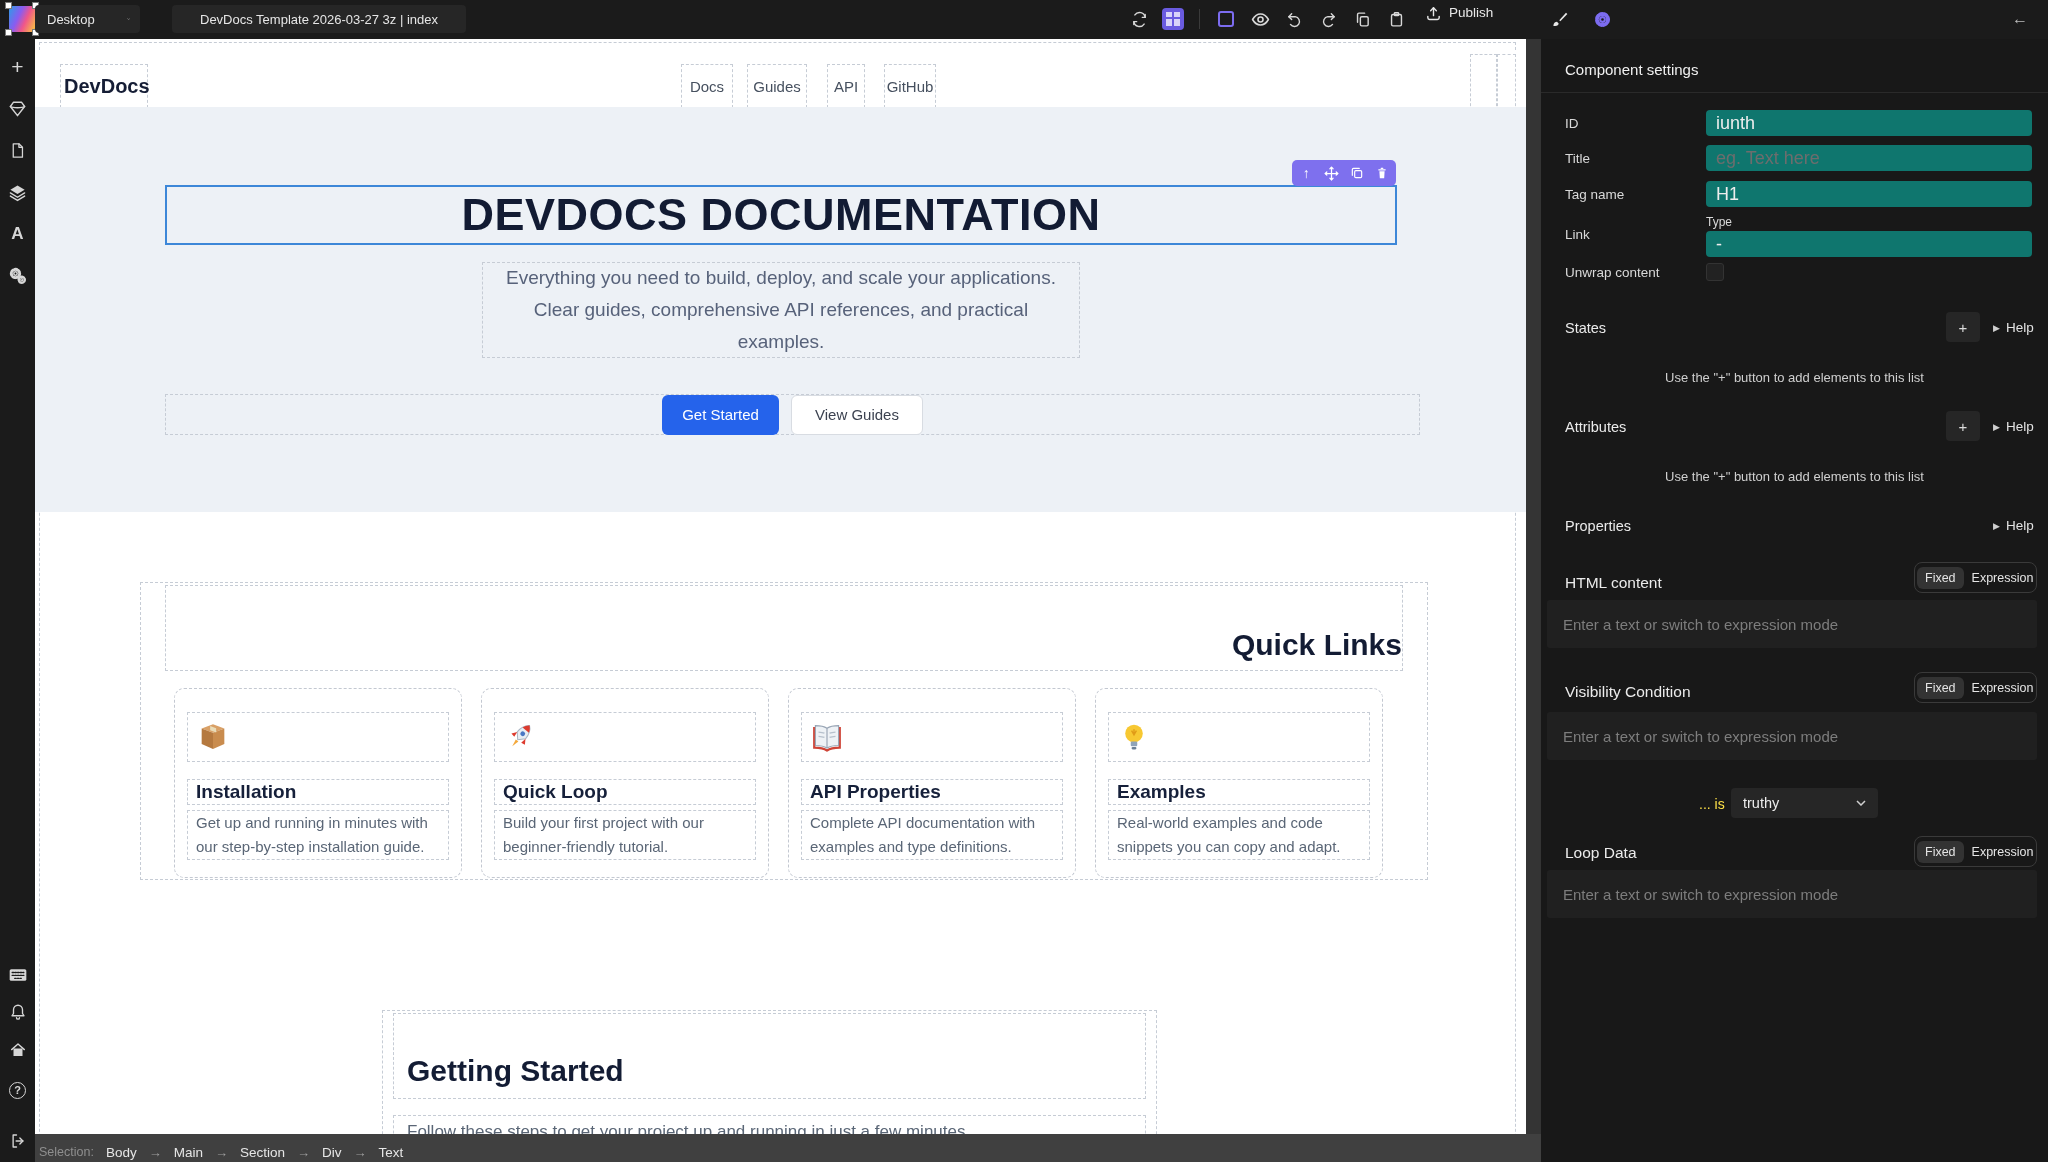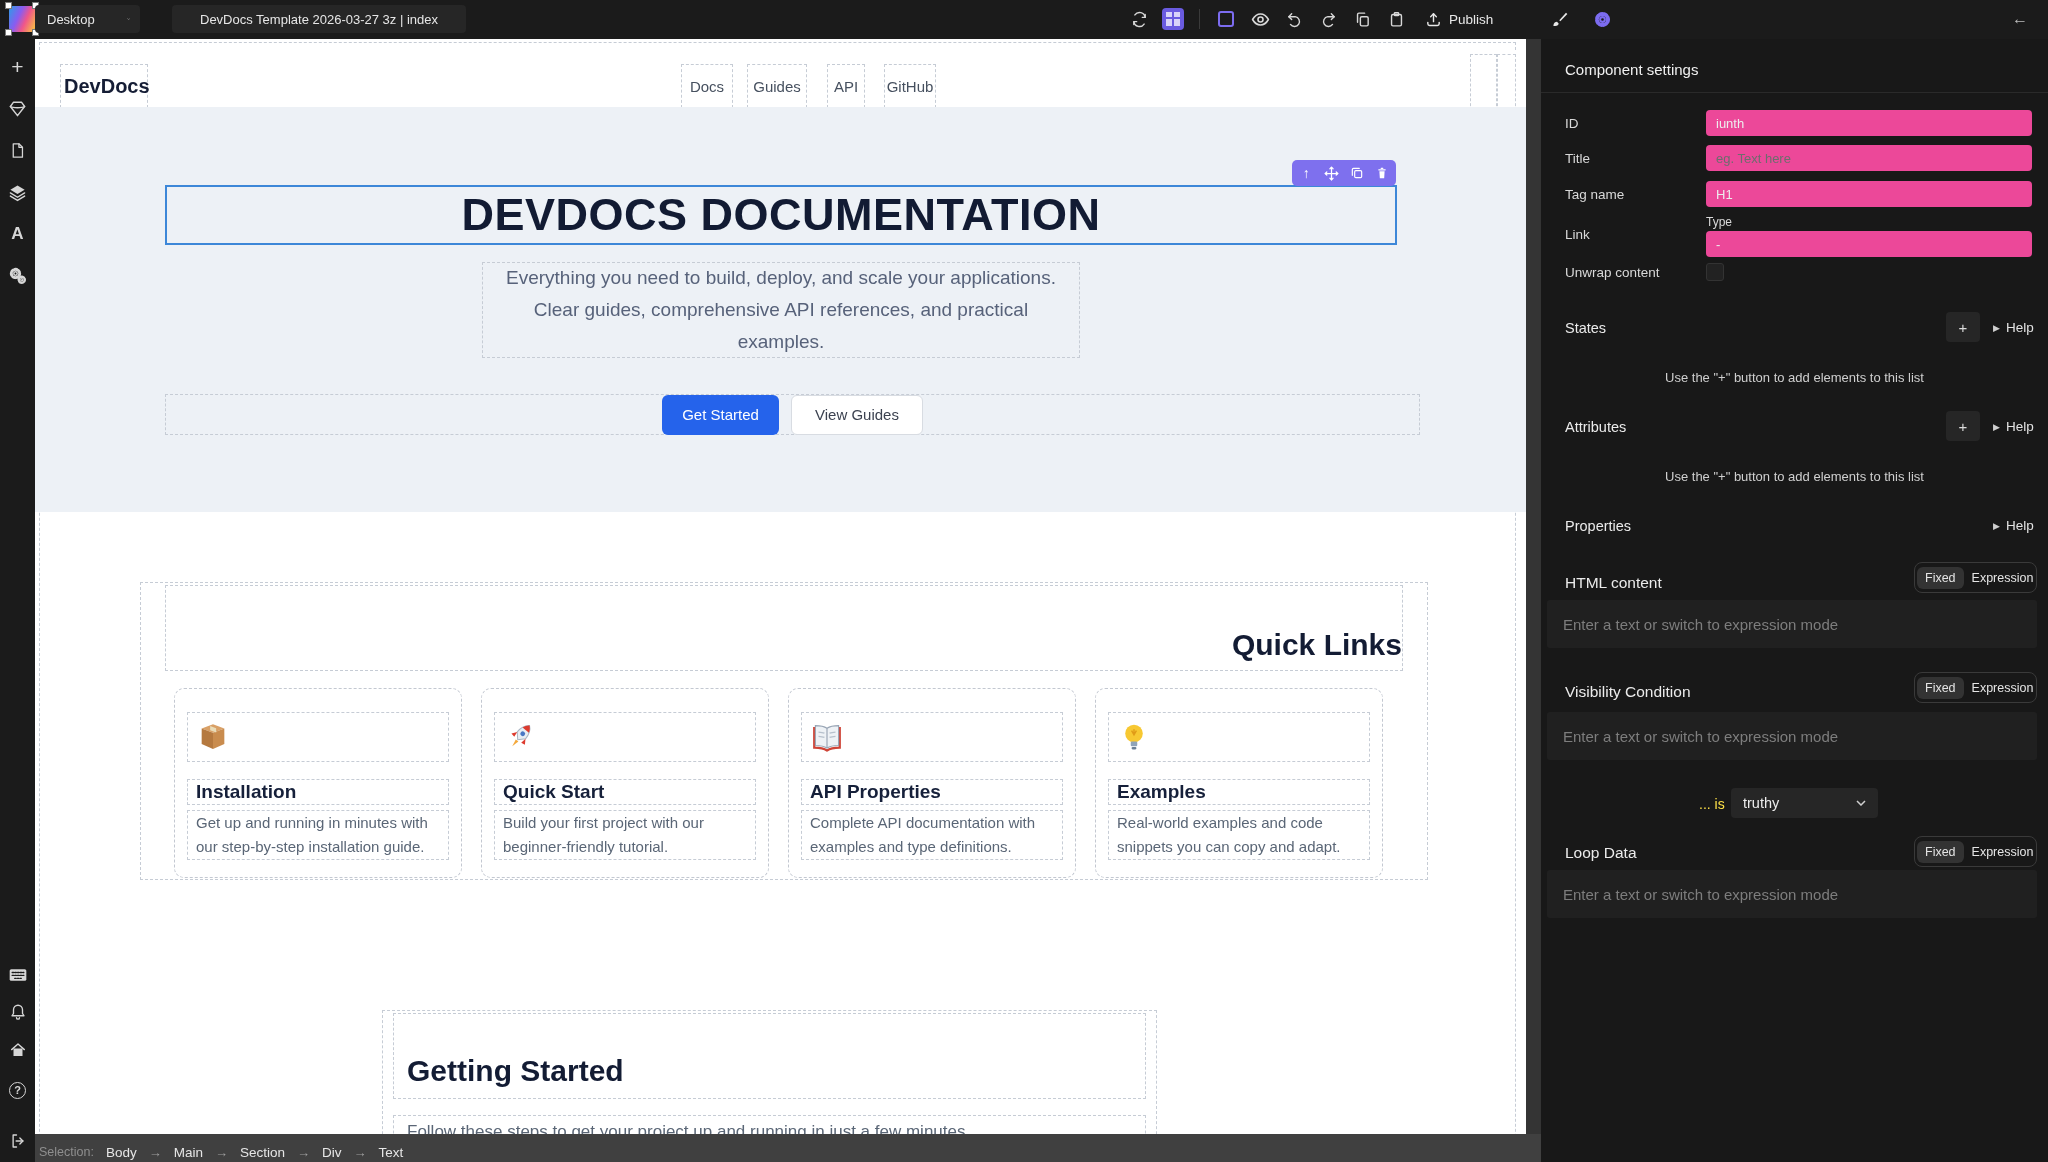--- a/index.html
+++ b/index.html
@@ -17,21 +17,21 @@
   .doc-title { left:172px; width:294px; justify-content:center; padding:0 10px; }
   .tb-group { position:absolute; top:5px; height:28px; display:flex; align-items:center; gap:4px; }
   .tb-main { left:1124px; }
   .tb-right { left:1545px; gap:12px; }
   .tb-btn { width:30px; height:28px; display:flex; align-items:center; justify-content:center; border-radius:4px; cursor:pointer; }
   .tb-btn svg { stroke:#d8d8d8; fill:none; stroke-width:2; stroke-linecap:round; stroke-linejoin:round; }
   .tb-divider { width:1px; height:20px; background:#3a3a3a; margin:0 7px; }
   .grid-tile { width:22px; height:22px; background:#6a5be0; border-radius:4px; position:relative; }
   .grid-tile i { position:absolute; background:#d9d4f9; }
   .sel-square { width:16px; height:16px; border:2px solid #7c6cf0; border-radius:3px; }
-  .publish-btn { display:flex; align-items:center; gap:7px; color:#e8e8e8; font-size:13.5px; padding:0 10px; height:28px; border-radius:4px; cursor:pointer; }
+  .publish-btn { display:flex; gap:7px; color:#e8e8e8; font-size:13.5px; padding:0 10px; height:28px; border-radius:4px; cursor:pointer; }
   .back-arrow { position:absolute; left:2005px; top:5px; width:30px; height:28px; display:flex; align-items:center; justify-content:center; color:#bdbdbd; font-size:16px; cursor:pointer; }
 
   
   .sidebar { position:absolute; left:0; top:39px; width:35px; height:1123px; background:#1b1b1b; z-index:25; }
   .sb-icon { position:absolute; left:0; width:35px; height:36px; display:flex; align-items:center; justify-content:center; color:#d6d6d6; cursor:pointer; }
   .sb-icon svg { stroke:#d6d6d6; fill:none; stroke-width:1.8; stroke-linecap:round; stroke-linejoin:round; }
   .plus-glyph { font-size:21px; font-weight:400; line-height:1; }
   .a-glyph { font-size:17px; font-weight:bold; }
   .help-circle { width:17px; height:17px; border:1.6px solid #d6d6d6; border-radius:50%; font-size:11px; font-weight:bold; display:flex; align-items:center; justify-content:center; }
 
@@ -72,21 +72,21 @@
   .gs-heading-box { position:absolute; left:10px; top:2px; width:753px; height:86px; display:flex; align-items:flex-end; padding:0 0 10px 13px; }
   .gs-heading { font-size:30px; font-weight:bold; color:#131c34; }
   .gs-para-box { position:absolute; left:10px; top:104px; width:753px; height:60px; display:flex; align-items:flex-start; padding:6px 0 0 13px; font-size:17px; color:#5a6676; }
 
   
   .gutter { position:absolute; left:1526px; top:39px; width:15px; height:1123px; background:#343434; z-index:10; }
   .panel { position:absolute; left:1541px; top:39px; width:507px; height:1123px; background:#181818; color:#e3e3e3; z-index:20; }
   .panel-title { position:absolute; left:24px; top:22px; font-size:15px; color:#f0f0f0; }
   .panel-divider { position:absolute; left:0; top:53px; width:507px; height:1px; background:#2a2a2a; }
   .f-label { position:absolute; left:24px; font-size:13.5px; color:#d9d9d9; }
-  .f-input { position:absolute; left:165px; width:326px; height:26px; background:#ec4899; border:none; border-radius:4px; color:#ededed; font-size:13px; padding:0 10px; font-family:inherit; }
+  .f-input { position:absolute; left:165px; width:326px; height:26px; background:#0f766e; border:none; border-radius:4px; color:#ededed; font-size:18px; padding:0 10px; font-family:inherit; }
   .f-input::placeholder { color:#6d6d6d; }
   .mini-label { position:absolute; left:165px; font-size:12px; color:#d9d9d9; }
   .checkbox { position:absolute; left:165px; width:18px; height:18px; background:#222; border:1px solid #333; border-radius:3px; cursor:pointer; }
   .sec-label { position:absolute; left:24px; font-size:14.5px; color:#ebebeb; }
   .plus-btn { position:absolute; left:405px; width:34px; height:30px; background:#262626; border-radius:4px; color:#dcdcdc; font-size:15px; display:flex; align-items:center; justify-content:center; cursor:pointer; }
   .help-link { position:absolute; display:flex; align-items:center; gap:6px; font-size:13.5px; color:#e3e3e3; cursor:pointer; }
   .help-tri { font-size:9px; color:#cfcfcf; }
   .hint { position:absolute; left:0; width:507px; text-align:center; font-size:13px; color:#cfcfcf; }
   .seg-toggle { position:absolute; left:373px; width:123px; height:31px; border:1px solid #3a3a3a; border-radius:8px; display:flex; align-items:center; padding:2px; font-size:12.5px; }
   .seg { padding:4px 8px; border-radius:6px; color:#e5e5e5; cursor:pointer; white-space:nowrap; }
@@ -354,21 +354,21 @@
               <g transform="rotate(40 12 12)">
                 <path d="M12 1.5c2.8 2 3.8 6 3.8 9l-3.8 4-3.8-4c0-3 1-7 3.8-9z" fill="#e8eef4" stroke="#a9b4c2" stroke-width="0.7"></path>
                 <path d="M12 1.5c1.4 1 2.4 2.6 2.9 4.2H9.1c.5-1.6 1.5-3.2 2.9-4.2z" fill="#dd3b2e"></path>
                 <circle cx="12" cy="9" r="1.7" fill="#4a78c4"></circle>
                 <path d="M8.2 10.5 5.8 14l3 .5zM15.8 10.5 18.2 14l-3 .5z" fill="#dd3b2e"></path>
                 <path d="M10.8 15.2h2.4L12 20.5z" fill="#f4a83a"></path>
               </g>
             </svg>
           </div>
           <div class="card-title-box dash">
-              <span class="card-title">Quick Start</span>
+              <span class="card-title">Quick Loop</span>
             </div>
           <div class="card-desc-box dash">
               <span class="card-desc">Build your first project with our beginner-friendly tutorial.</span>
             </div>
         </div>
 
         <div class="card">
           <div class="card-icon-box dash">
             <svg width="34" height="34" viewBox="0 0 24 24">
               <path d="M3 5v14.5c4 0 7 .6 9 2 2-1.4 5-2 9-2V5" fill="none" stroke="#cf4437" stroke-width="1.6"></path>

